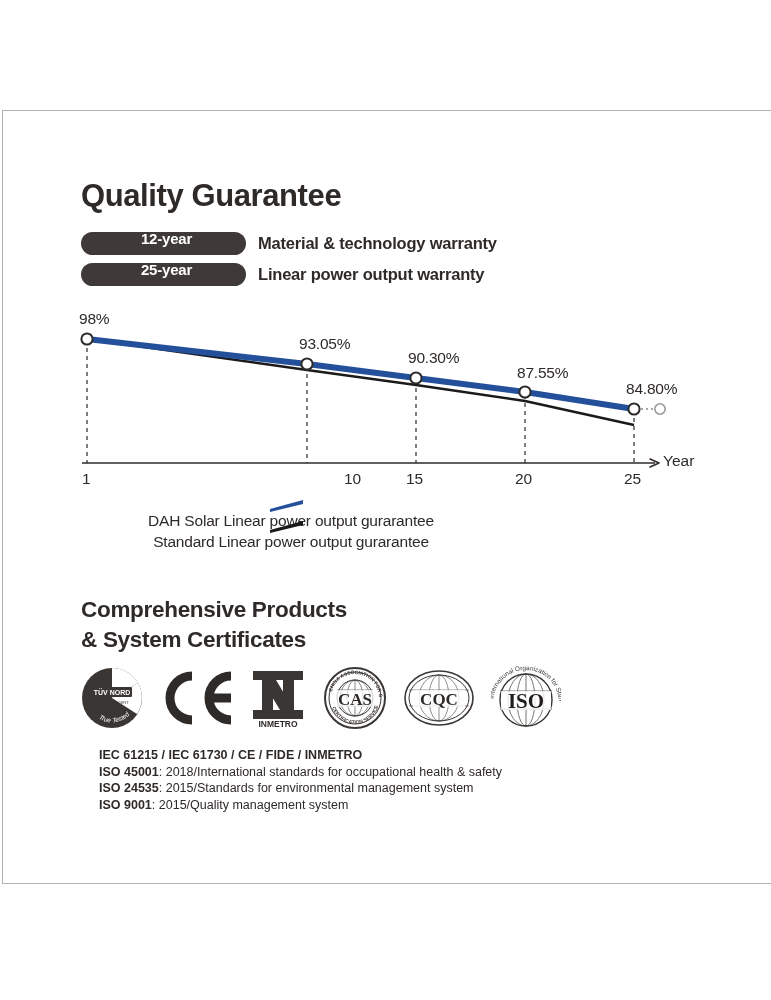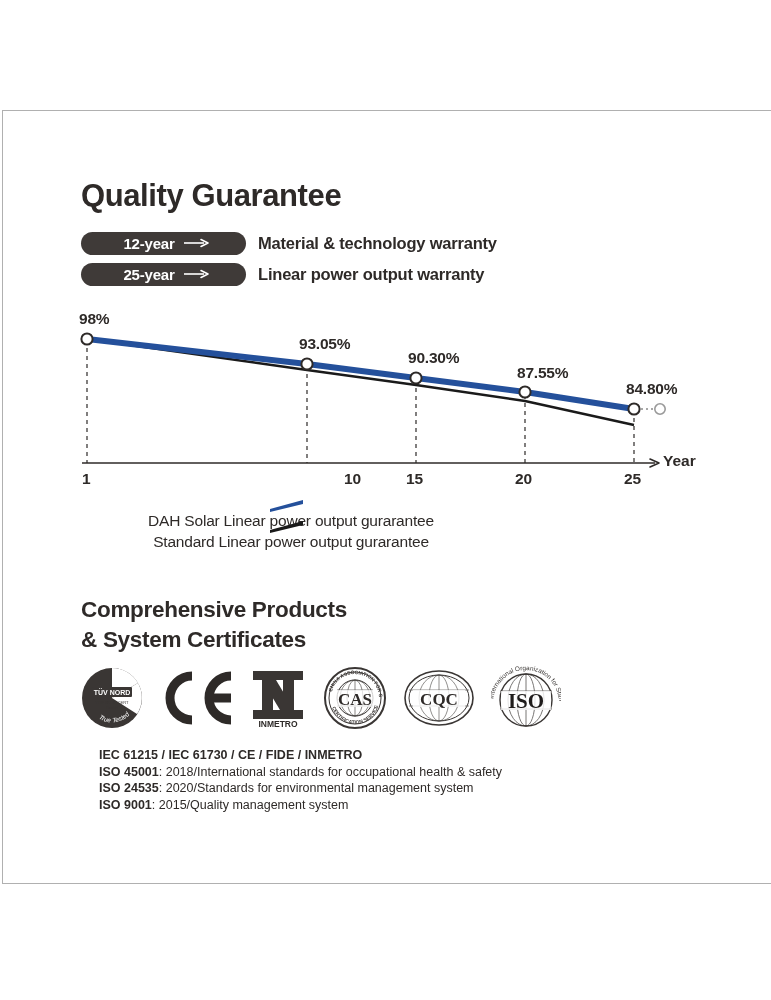--- a/index.html
+++ b/index.html
@@ -54,20 +54,21 @@
     width: 165px;
     height: 23px;
     border-radius: 12px;
     background: #3f3a38;
     display: flex;
     align-items: center;
     justify-content: center;
     gap: 9px;
     box-sizing: border-box;
     padding-left: 6px;
+    flex-direction: column;
   }
   .pill-label {
     color: #ffffff;
     font-size: 15px;
     font-weight: bold;
     letter-spacing: -0.2px;
   }
   .pill-arrow {
     display: block;
     width: 26px;
@@ -82,21 +83,20 @@
     white-space: nowrap;
   }
 
   
   #chart-area {
     position: absolute;
     left: 0px;
     top: 300px;
     width: 771px;
     height: 250px;
-    font-weight: bold;
   }
   #chart-svg { display: block; }
 
   .chart-value-label {
     position: absolute;
     font-size: 15.5px;
     color: #2e2a28;
     white-space: nowrap;
     letter-spacing: -0.2px;
   }
@@ -359,18 +359,18 @@
 </div>
 
 <div id="cert-lines">
   <div class="cert-line">
     <b>IEC 61215 / IEC 61730 / CE / FIDE / INMETRO</b><span></span>
   </div>
   <div class="cert-line">
     <b>ISO 45001</b><span>: 2018/International standards for occupational health &amp; safety</span>
   </div>
   <div class="cert-line">
-    <b>ISO 24535</b><span>: 2020/Standards for environmental management system</span>
+    <b>ISO 24535</b><span>: 2015/Standards for environmental management system</span>
   </div>
   <div class="cert-line">
     <b>ISO 9001</b><span>: 2015/Quality management system</span>
   </div>
 </div>
 
 </body></html>

